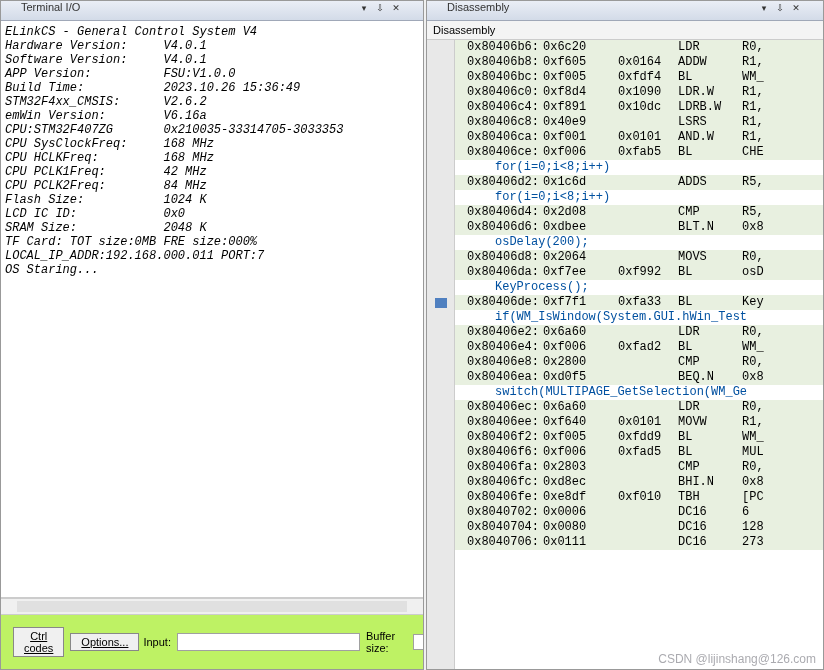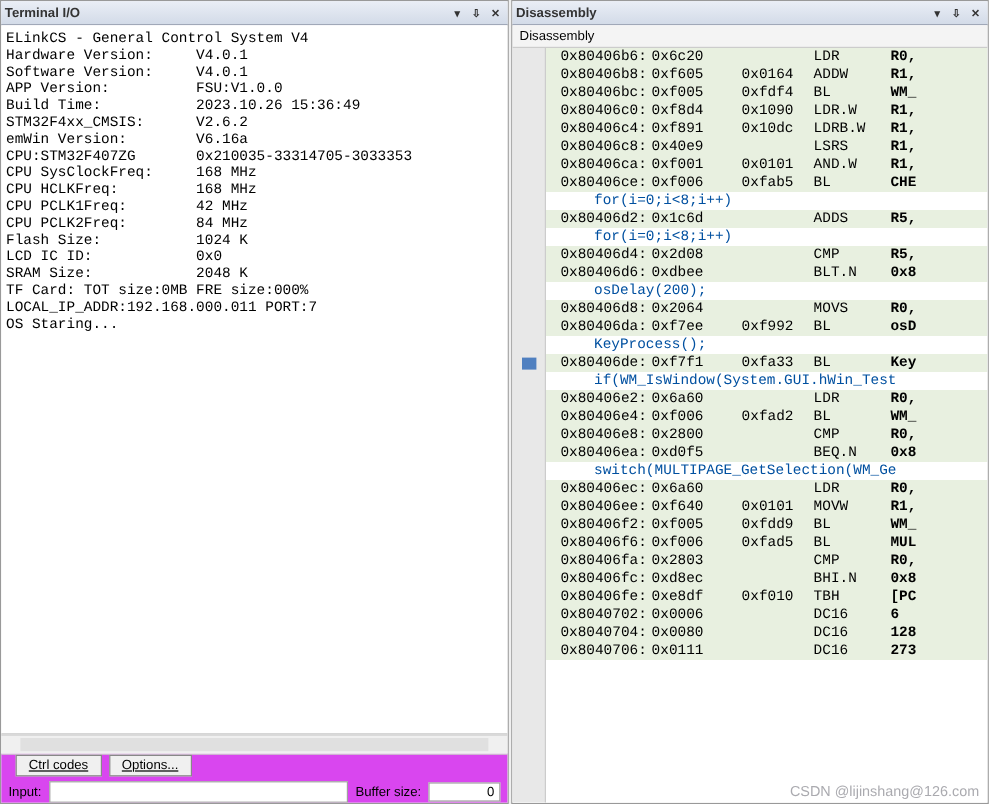--- a/index.html
+++ b/index.html
@@ -19,25 +19,23 @@
   display: flex;
   flex-direction: column;
 }
 .panel-left { left: 0; top: 0; width: 424px; height: 670px; }
 .panel-right { left: 426px; top: 0; width: 398px; height: 670px; }
 .titlebar {
   background: linear-gradient(to bottom, #eaeef6, #d3dbe8);
   border-bottom: 1px solid #a0a8b8;
   height: 20px;
   display: flex;
-  align-items: center;
-  padding: 0 3px;
+  padding: 0 20px;
   font-size: 11px;
   color: #333;
-  font-weight: bold;
 }
 .titlebar .spacer { flex: 1; }
 .titlebar .win-btn {
   width: 14px; height: 14px;
   display: inline-flex;
   align-items: center; justify-content: center;
   font-size: 9px;
   color: #333;
   cursor: default;
   margin-left: 2px;
@@ -80,39 +78,40 @@
   flex: 1;
   font-family: "Courier New", monospace;
   font-size: 12px;
   line-height: 14px;
   padding: 4px;
   white-space: pre;
   overflow: auto;
   color: #000;
   background: #fff;
   border-bottom: 1px solid #ccc;
+  font-style: italic;
 }
 .hscroll-placeholder {
   height: 16px;
   border-top: 1px solid #ccc;
   background: #f0f0f0;
   position: relative;
 }
 .hscroll-placeholder::before {
   content: "";
   position: absolute;
   left: 16px; right: 16px; top: 2px; bottom: 2px;
   background: #e0e0e0;
 }
 .bottom-controls {
   border-top: 1px solid #ccc;
-  background: #d946ef;
-  padding: 0 6px;
-  display: flex;
-  flex-direction: column;
+  background: #bef264;
+  padding: 12px 6px;
+  display: flex;
+  flex-direction: row;
   gap: 4px;
 }
 .bottom-row {
   display: flex;
   align-items: center;
   gap: 6px;
 }
 .bottom-row .btn {
   border: 1px solid #888;
   background: #f0f0f0;
@@ -173,21 +172,21 @@
   height: 15px;
   align-items: flex-end;
   white-space: pre;
 }
 .dl.code { background: #e8f0e0; }
 .dl.src { background: #fff; color: #0050a0; }
 .dl .addr { width: 88px; padding-left: 12px; color: #000; }
 .dl .b1 { width: 60px; }
 .dl .b2 { width: 60px; margin-left: 15px; }
 .dl .mn { width: 64px; }
-.dl .op { flex: 1; font-weight: bold; }
+.dl .op { flex: 1; }
 .dl.src .srctext { padding-left: 40px; flex: 1; overflow: hidden; }
 .logoff {
   border: 1px solid #aaa;
   background: #f8f8f8;
   padding: 0 4px;
   font-size: 10px;
 }
 .watermark {
   position: absolute;
   right: 8px; bottom: 4px;

